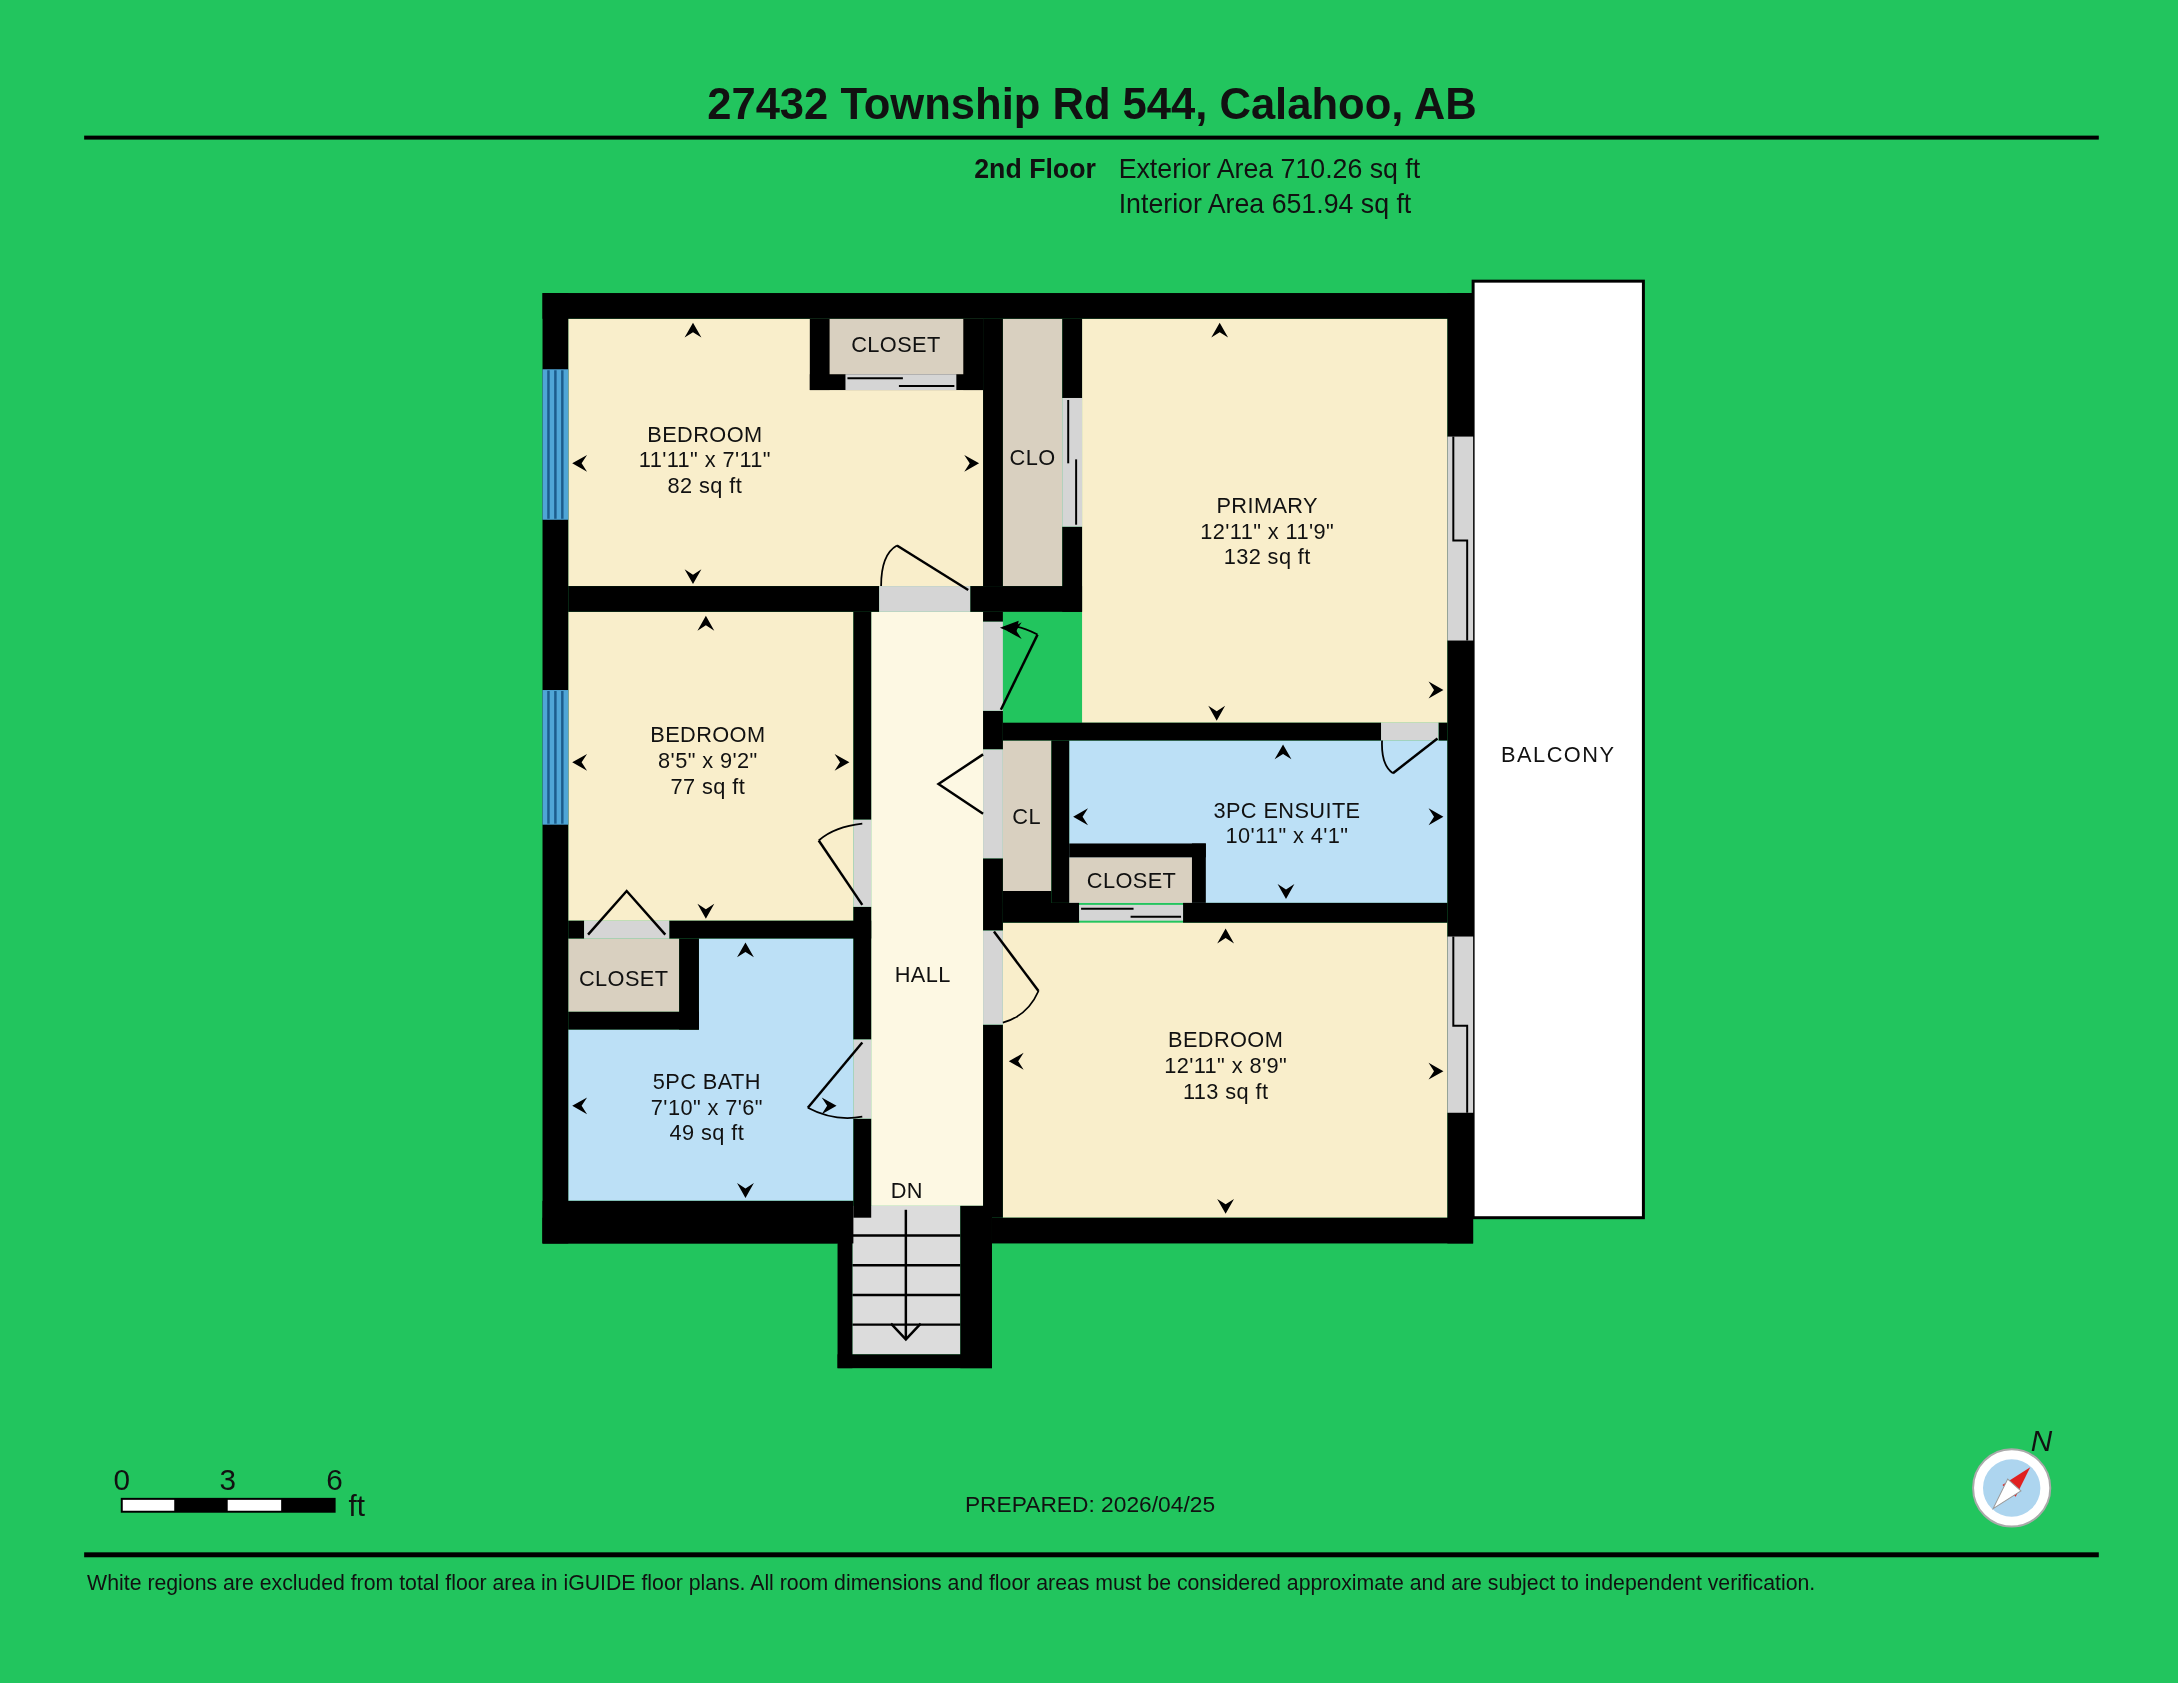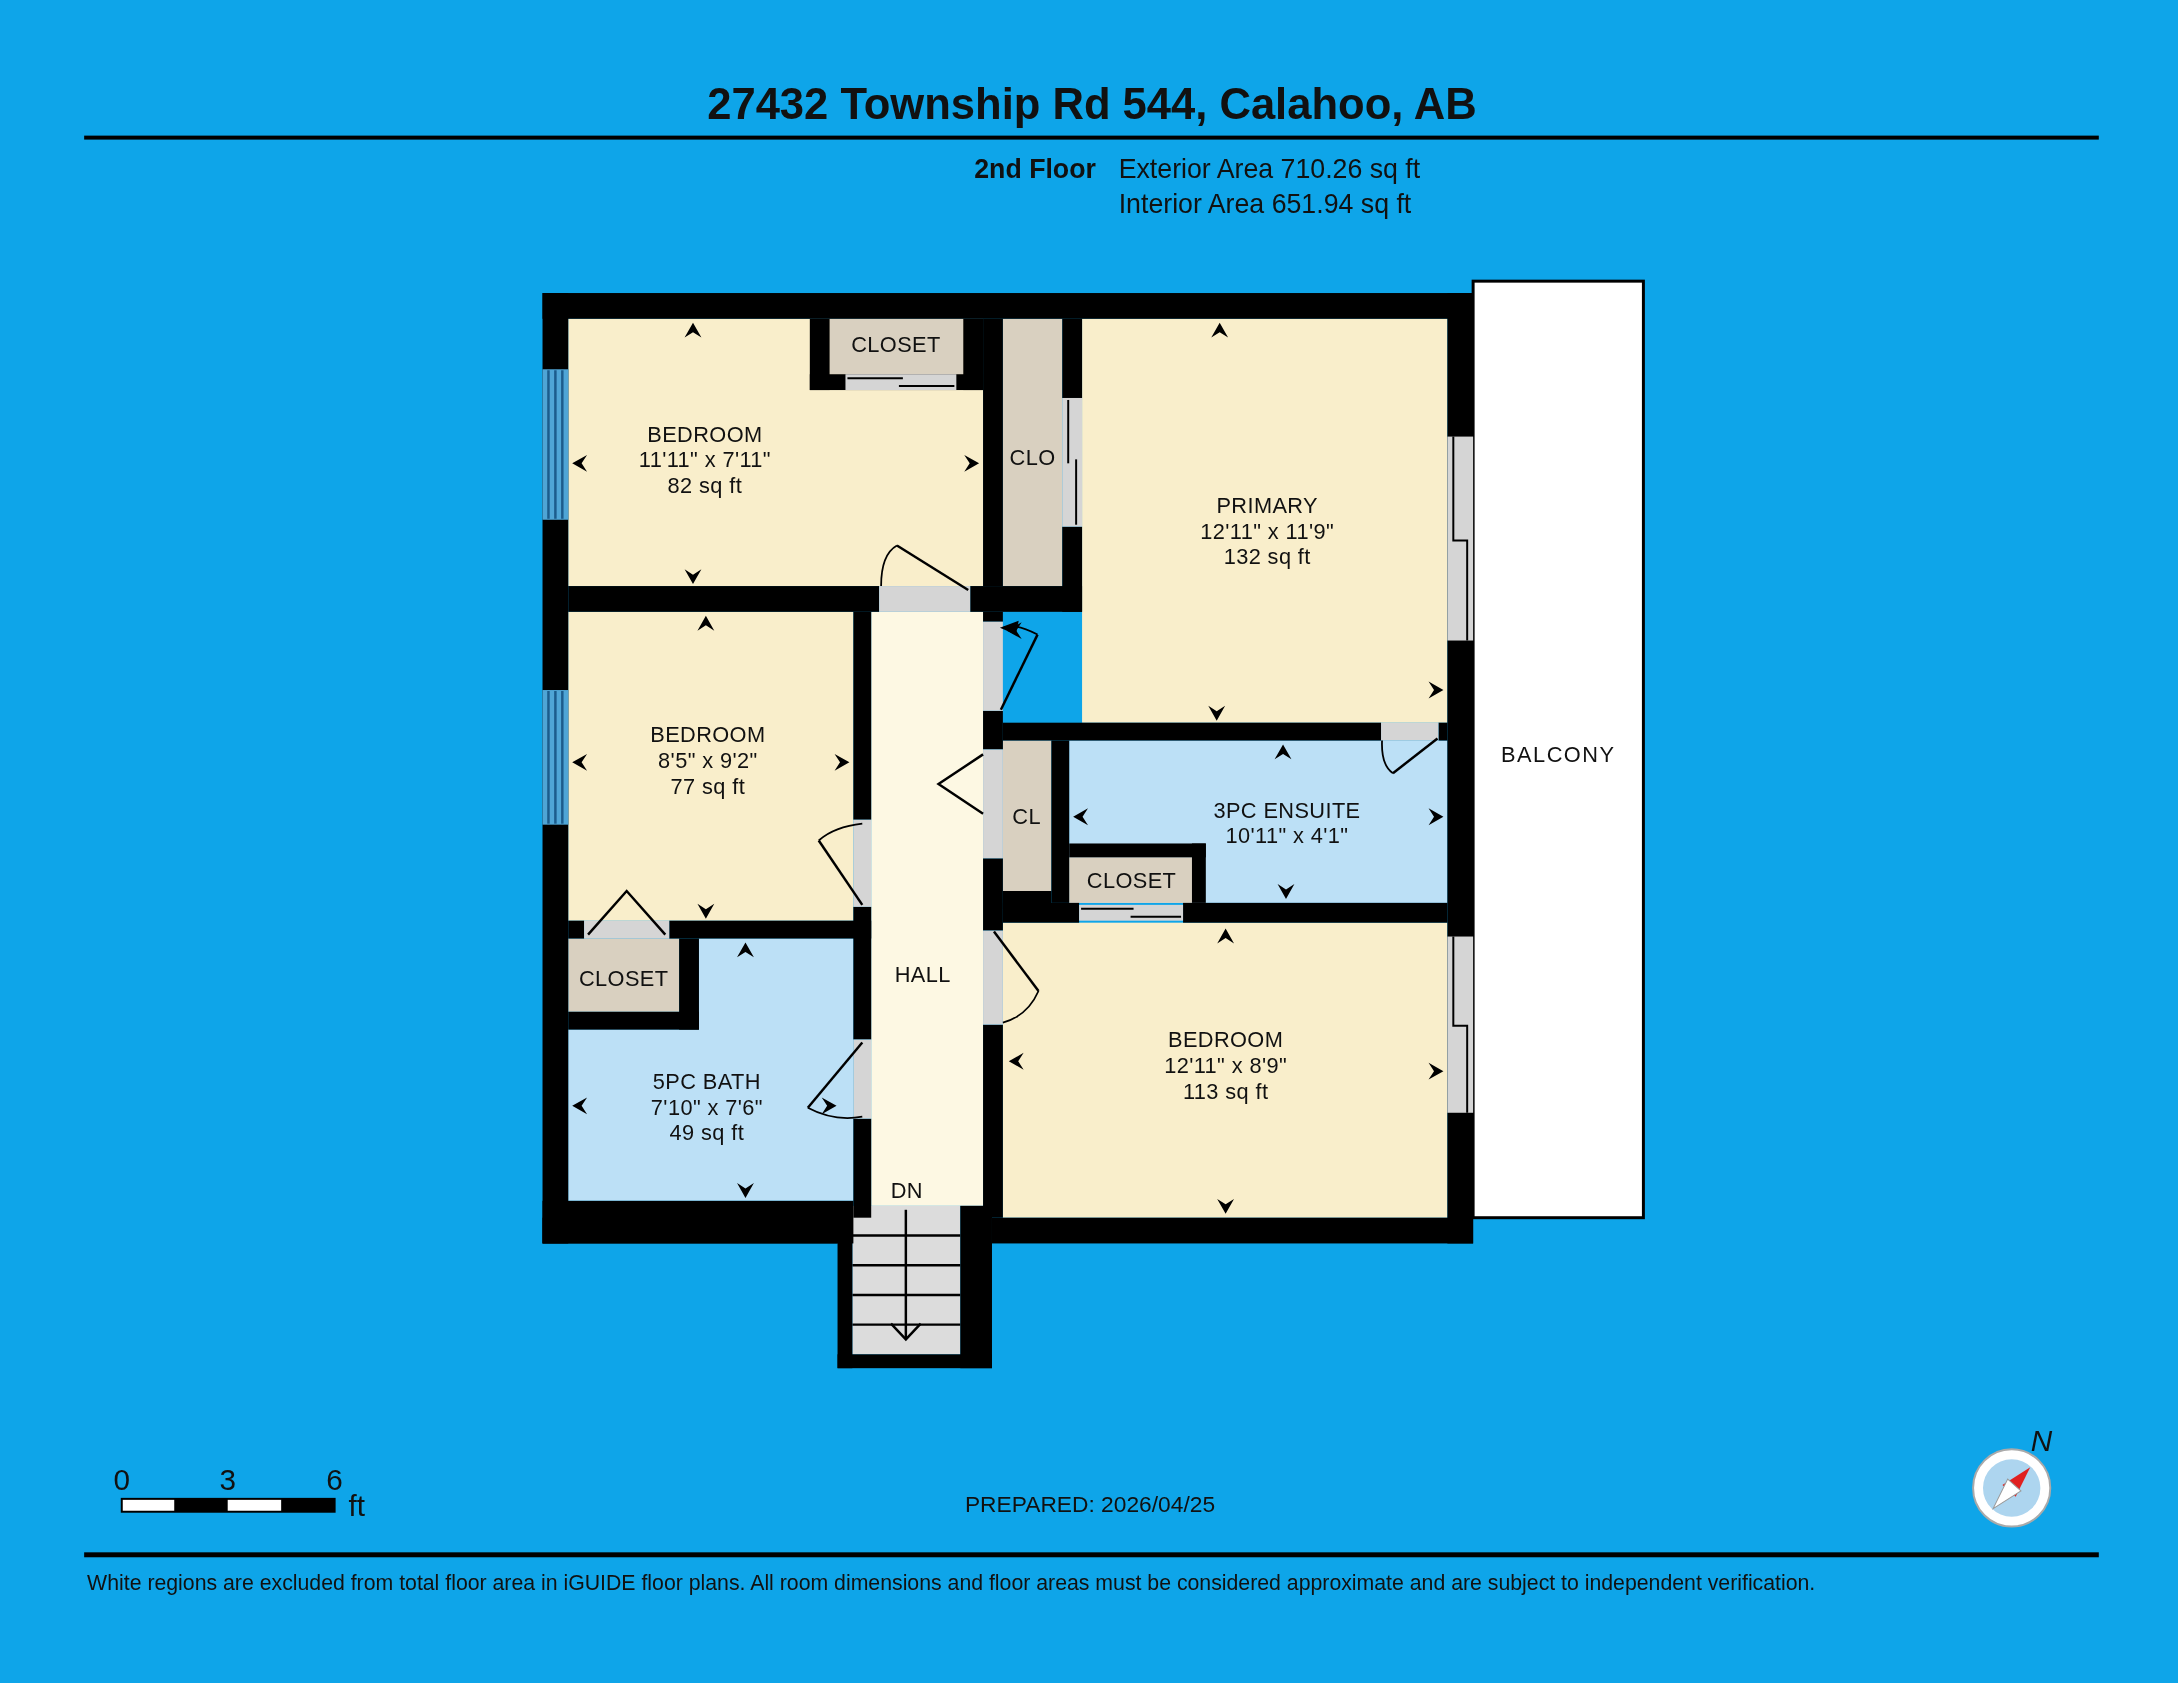--- a/index.html
+++ b/index.html
@@ -1,16 +1,16 @@
 <!DOCTYPE html>
 <html style="--room: #F9EECB; --hall: #FDF8E3; --wet: #BCE0F6; --closet: #D9D0C0; --stairs: #DCDCDC; --jamb: #D5D5D5; --window: #4FA5D6; --windowline: #1C5C8C; --wall: #000000; --compass_disc: #ADD5EF; --compass_needle: #E02020;"><head>
 <meta charset="utf-8">
 <style>
   html,body{margin:0;padding:0;background:#ffffff;}
-  .page{position:relative;width:2178px;height:1683px;background:#0ea5e9;overflow:hidden;}
+  .page{position:relative;width:2178px;height:1683px;background:#22c55e;overflow:hidden;}
   svg{display:block;}
   text{font-family:"Liberation Sans","DejaVu Sans",sans-serif;fill:#111;}
   .t-title{font-size:44px;font-weight:bold;text-anchor:middle;}
   .t-subb{font-size:27px;font-weight:bold;text-anchor:end;}
   .t-sub{font-size:27px;text-anchor:start;}
   .t-room{font-size:22px;text-anchor:middle;letter-spacing:.4px;}
   .t-wide{letter-spacing:1.5px;}
   .t-scale{font-size:30px;text-anchor:middle;}
   .t-scaleu{font-size:30px;text-anchor:start;}
   .t-prep{font-size:23px;text-anchor:middle;}

